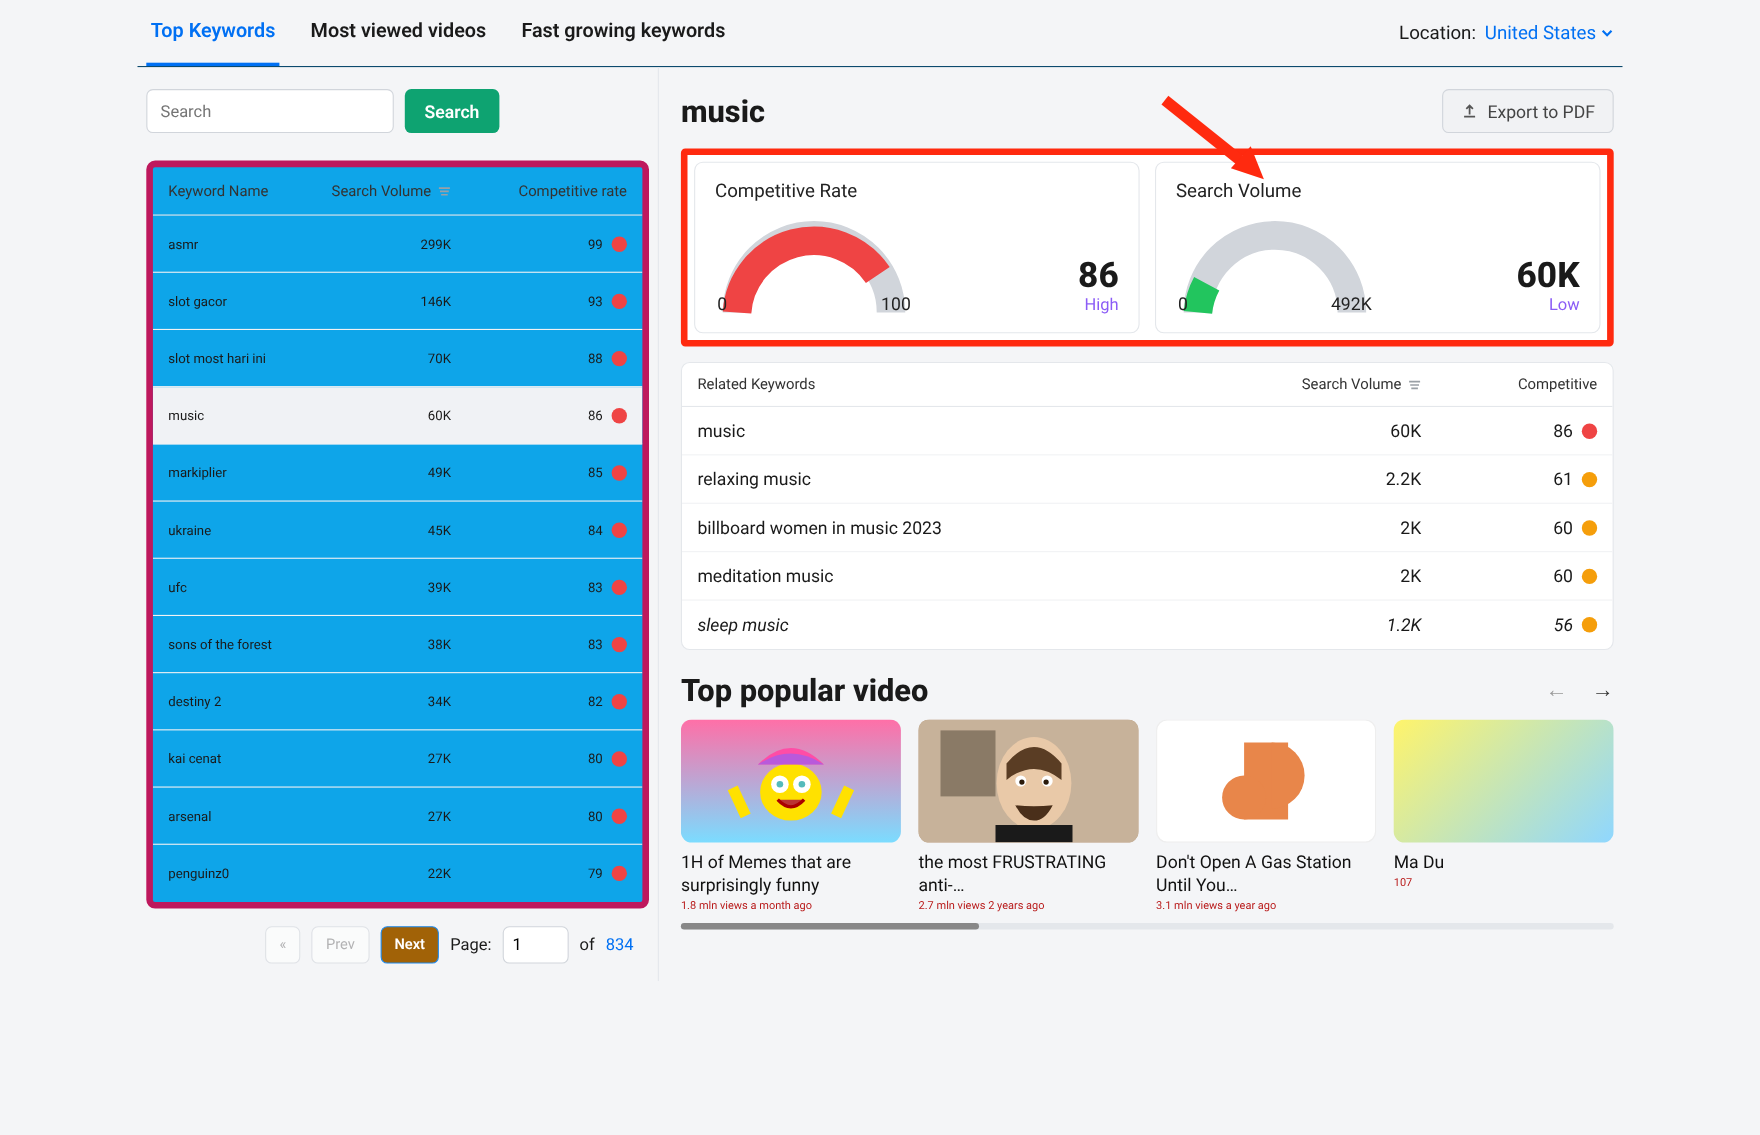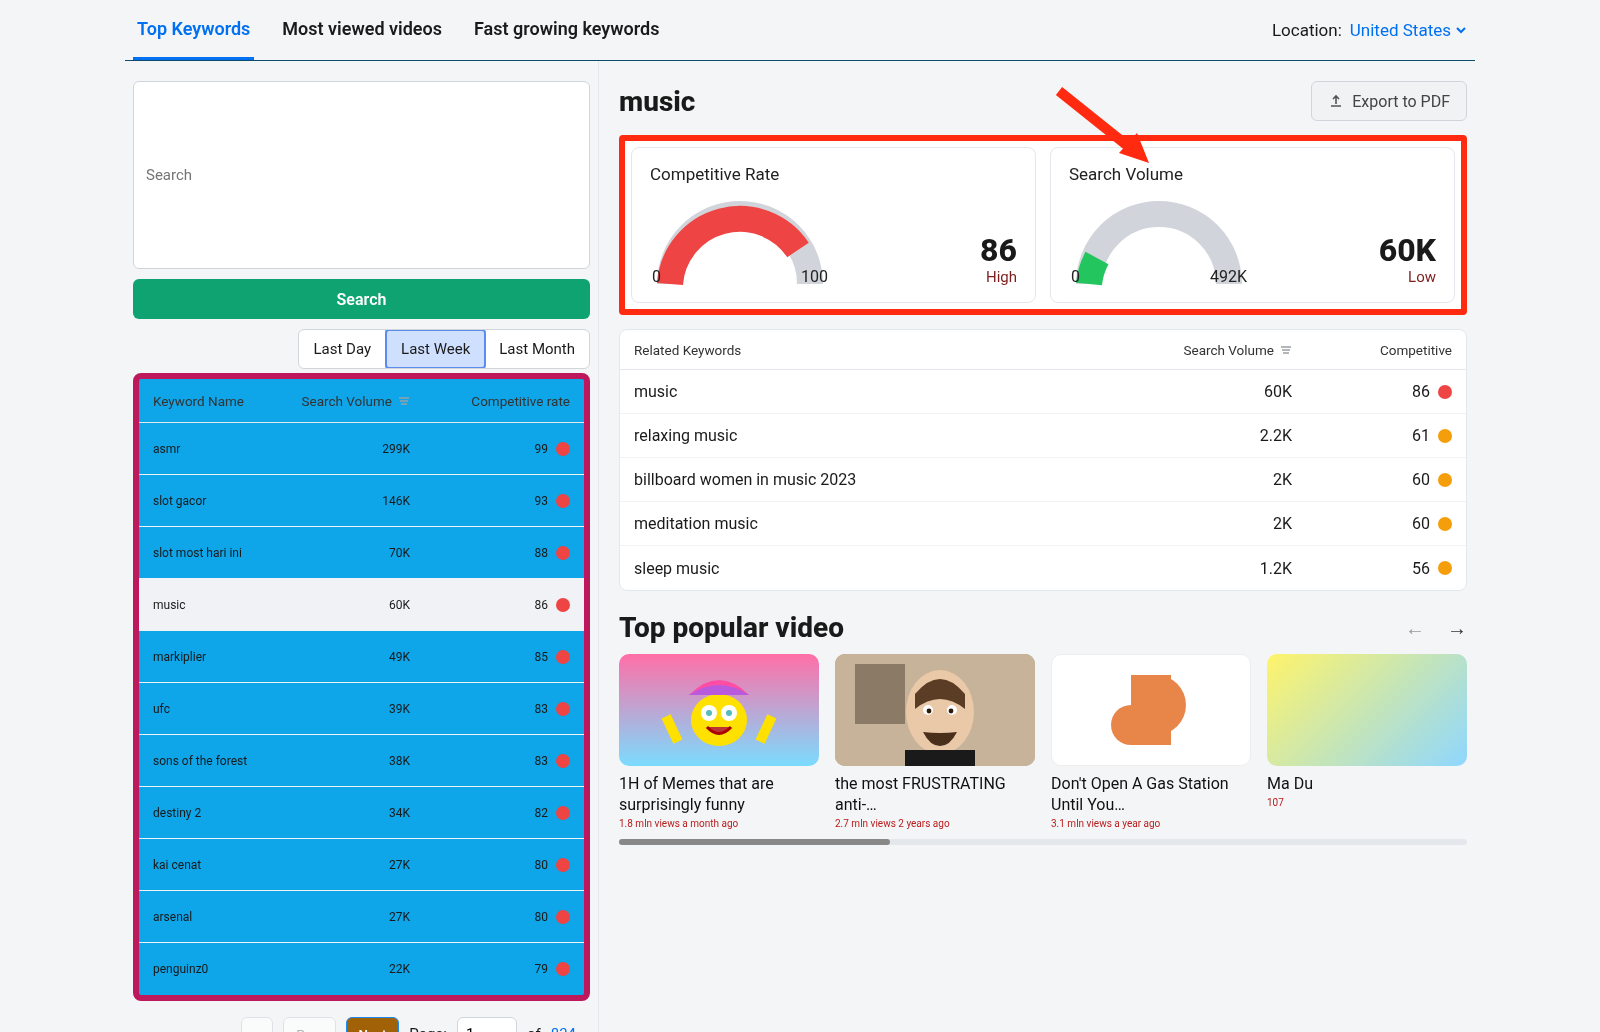--- a/index.html
+++ b/index.html
@@ -8,21 +8,21 @@
 .topbar { display: flex; align-items: center; justify-content: space-between; border-bottom: 1px solid #0c4a6e; padding: 0 8px; }
 .tabs { display: flex; gap: 24px; }
 .tab { padding: 18px 4px; font-size: 18px; font-weight: 600; color: #1a1a1a; cursor: pointer; border-bottom: 3px solid transparent; }
 .tab.active { color: #0070f3; border-bottom-color: #0070f3; }
 .location { font-size: 17px; display: flex; gap: 8px; align-items: center; }
 .location .lbl { color: #1a1a1a; }
 .location .val { color: #0070f3; cursor: pointer; display: flex; align-items: center; gap: 4px; }
 .main { display: flex; }
 .left { width: 605px; border-right: 1px solid #e4e7eb; padding: 20px 8px 0 8px; }
 .right { flex: 1; padding: 20px 8px 0 20px; position: relative; }
-.searchrow { display: flex; gap: 10px; margin-bottom: 4px; flex-direction: column; }
+.searchrow { display: flex; gap: 10px; margin-bottom: 25px; }
 .sin { flex: 0 0 188px; height: 40px; border: 1px solid #d1d5db; border-radius: 6px; padding: 0 12px; font-size: 15px; background: #fff; }
 .sbtn { height: 40px; padding: 0 18px; background: #0ea371; color: #fff; border: none; border-radius: 6px; font-size: 16px; font-weight: 600; cursor: pointer; }
 .seggroup { display: flex; border: 1px solid #d1d5db; border-radius: 6px; overflow: hidden; height: 40px; margin-left: auto; background: #fff; }
 .seg { padding: 0 14px; display: flex; align-items: center; font-size: 15px; border-right: 1px solid #d1d5db; cursor: pointer; color: #1a1a1a; }
 .seg:last-child { border-right: none; }
 .seg.active { background: #cfe0ff; border: 2px solid #5b8def; border-radius: 4px; margin: -1px; z-index: 1; }
 .table { border: 6px solid #be185d; border-radius: 8px; background: #0ea5e9; overflow: hidden; }
 .table .hdr, .table .row { display: flex; align-items: center; padding: 0 14px; }
 .table .hdr { height: 44px; border-bottom: 1px solid #e4e7eb; font-size: 13.5px; color: #333; }
 .table .row { height: 52px; border-bottom: 1px solid #f1f2f4; font-size: 12px; }
@@ -46,26 +46,26 @@
 .card { flex: 1; border: 1px solid #e4e7eb; border-radius: 8px; padding: 16px 18px; background: #fff; }
 .card .ct { font-size: 17px; color: #222; margin-bottom: 10px; }
 .cbody { display: flex; justify-content: space-between; align-items: flex-end; }
 .gwrap { position: relative; width: 180px; height: 92px; }
 .gsvg { width: 180px; height: 92px; }
 .glab { position: absolute; bottom: 0; font-size: 16px; color: #222; }
 .glab.l { left: 2px; }
 .glab.r { right: 2px; }
 .vbox { text-align: right; }
 .vbox .big { font-size: 32px; font-weight: 800; line-height: 1; }
-.vbox .sm { font-size: 15px; color: #7f1d1d; margin-top: 2px; }
+.vbox .sm { font-size: 15px; color: #8b5cf6; margin-top: 2px; }
 .reltable { border: 1px solid #e4e7eb; border-radius: 8px; background: #fff; overflow: hidden; margin-bottom: 20px; }
 .reltable .hdr, .reltable .row { display: flex; align-items: center; padding: 0 14px; }
 .reltable .hdr { height: 40px; border-bottom: 1px solid #e4e7eb; font-size: 13.5px; color: #333; }
 .reltable .row { height: 44px; border-bottom: 1px solid #f1f2f4; font-size: 16px; }
-.reltable .row:last-child { border-bottom: none; }
+.reltable .row:last-child { border-bottom: none; font-style: italic; }
 .videohdr { display: flex; justify-content: space-between; align-items: center; margin-bottom: 10px; }
 .videohdr h3 { font-size: 28px; font-weight: 800; }
 .navarr { display: flex; gap: 22px; color: #999; }
 .navarr span { cursor: pointer; font-size: 20px; }
 .vids { display: flex; gap: 16px; overflow: hidden; }
 .vid { width: 200px; flex: 0 0 200px; }
 .thumb { width: 200px; height: 112px; border-radius: 10px; background: #ddd; margin-bottom: 8px; display: flex; align-items: center; justify-content: center; font-size: 40px; overflow: hidden; }
 .t1 { background: linear-gradient(180deg, #ff6fa7, #7bdcff); }
 .t2 { background: #b89a7a; }
 .t3 { background: #fff; border: 1px solid #eee; }
@@ -96,25 +96,20 @@
           </svg>
       </span>
     </div>
   </div>
 
   <div class="main">
     <div class="left">
       <div class="searchrow">
         <input class="sin" placeholder="Search" style="">
         <button class="sbtn">Search</button>
-        <div class="seggroup">
-          <div class="seg">Last Day</div>
-          <div class="seg active">Last Week</div>
-          <div class="seg">Last Month</div>
-        </div>
       </div>
 
       <div class="table">
         <div class="hdr">
           <div class="c1">Keyword Name</div>
           <div class="c2">
             <span>Search Volume</span>
             <svg width="12" height="12" viewBox="0 0 12 12">
                 <path d="M1 3h10M2 6h8M3 9h6" stroke="#9aa0a6" stroke-width="1.5"></path>
               </svg>
@@ -139,20 +134,25 @@
             </div>
             <div class="row sel">
               <div class="c1">music</div>
               <div class="c2">60K</div>
               <div class="c3">86 <span class="dot"></span></div>
             </div>
             <div class="row">
               <div class="c1">markiplier</div>
               <div class="c2">49K</div>
               <div class="c3">85 <span class="dot"></span></div>
+            </div>
+            <div class="row">
+              <div class="c1">ukraine</div>
+              <div class="c2">45K</div>
+              <div class="c3">84 <span class="dot"></span></div>
             </div>
             <div class="row">
               <div class="c1">ufc</div>
               <div class="c2">39K</div>
               <div class="c3">83 <span class="dot"></span></div>
             </div>
             <div class="row">
               <div class="c1">sons of the forest</div>
               <div class="c2">38K</div>
               <div class="c3">83 <span class="dot"></span></div>

